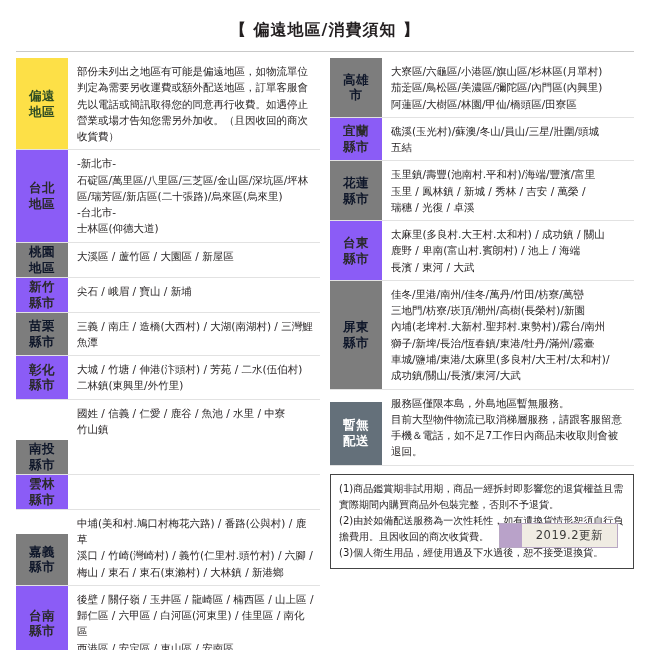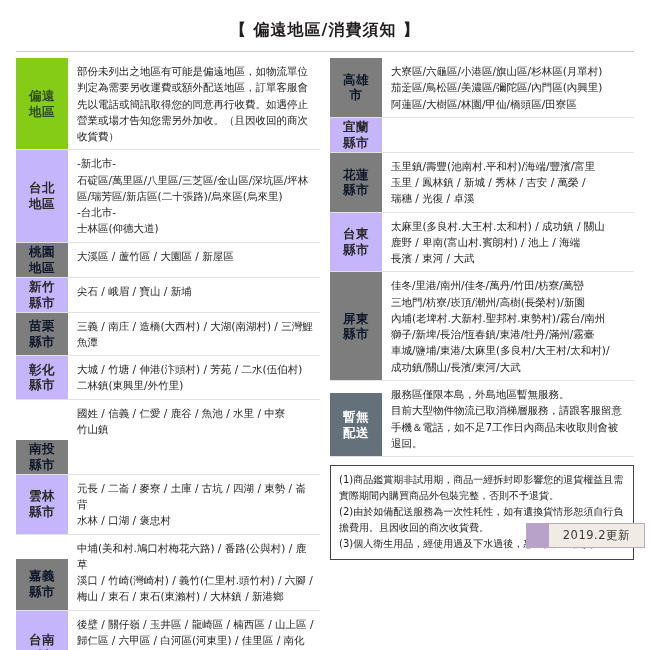--- a/index.html
+++ b/index.html
@@ -58,25 +58,25 @@
     min-height: 34px;
     display: flex;
     align-items: center;
     justify-content: center;
     text-align: center;
     font-size: 12.5px;
     font-weight: bold;
     line-height: 1.25;
     letter-spacing: 0.5px;
     color: #2a2a2a;
-    background: #c4b5fd;
+    background: #8b5cf6;
     box-sizing: border-box;
   }
   .label.green {
-    background: #84cc16;
+    background: #fde047;
     color: #2f4d24;
   }
   .label.dark {
     background: #7d7d7d;
     color: #0f172a;
   }
   .label.teal {
     background: #64707a;
     color: #ffffff;
     margin-top: 12px;
@@ -99,21 +99,21 @@
   .note-title {
     font-weight: bold;
     font-size: 11px;
     margin-bottom: 3px;
   }
   .note-line {
     display: block;
   }
   .footer {
     position: absolute;
-    right: 5px;
+    right: 32px;
     bottom: 12px;
     display: flex;
     align-items: stretch;
     border: 1px solid #b9a8c4;
   }
   .footer-swatch {
     width: 22px;
     background: #b9a2c9;
   }
   .footer-date {
@@ -179,22 +179,20 @@
       <div class="row">
         <div class="label dark" style="white-space: pre-line; margin-top: 40px;">南投
 縣市</div>
         <div class="body" style="white-space: pre-line;">國姓 / 信義 / 仁愛 / 鹿谷 / 魚池 / 水里 / 中寮
 竹山鎮</div>
       </div>
 
       <div class="row">
         <div class="label" style="white-space: pre-line;">雲林
 縣市</div>
-        <div class="body" style="white-space: pre-line;">元長 / 二崙 / 麥寮 / 土庫 / 古坑 / 四湖 / 東勢 / 崙背
-水林 / 口湖 / 褒忠村</div>
       </div>
 
       <div class="row">
         <div class="label dark" style="white-space: pre-line; margin-top: 24px;">嘉義
 縣市</div>
         <div class="body" style="white-space: pre-line;">中埔(美和村.鳩口村梅花六路) / 番路(公與村) / 鹿草
 溪口 / 竹崎(灣崎村) / 義竹(仁里村.頭竹村) / 六腳 /
 梅山 / 東石 / 東石(東瀨村) / 大林鎮 / 新港鄉</div>
       </div>
 
@@ -214,20 +212,22 @@
         <div class="label dark" style="white-space: pre-line;">高雄
 市</div>
         <div class="body" style="white-space: pre-line;">大寮區/六龜區/小港區/旗山區/杉林區(月單村)
 茄萣區/鳥松區/美濃區/彌陀區/內門區(內興里)
 阿蓮區/大樹區/林園/甲仙/橋頭區/田寮區</div>
       </div>
 
       <div class="row">
         <div class="label" style="white-space: pre-line;">宜蘭
 縣市</div>
+        <div class="body" style="white-space: pre-line;">礁溪(玉光村)/蘇澳/冬山/員山/三星/壯圍/頭城
+五結</div>
       </div>
 
       <div class="row">
         <div class="label dark" style="white-space: pre-line;">花蓮
 縣市</div>
         <div class="body" style="white-space: pre-line;">玉里鎮/壽豐(池南村.平和村)/海端/豐濱/富里
 玉里 / 鳳林鎮 / 新城 / 秀林 / 吉安 / 萬榮 /
 瑞穗 / 光復 / 卓溪</div>
       </div>
 

